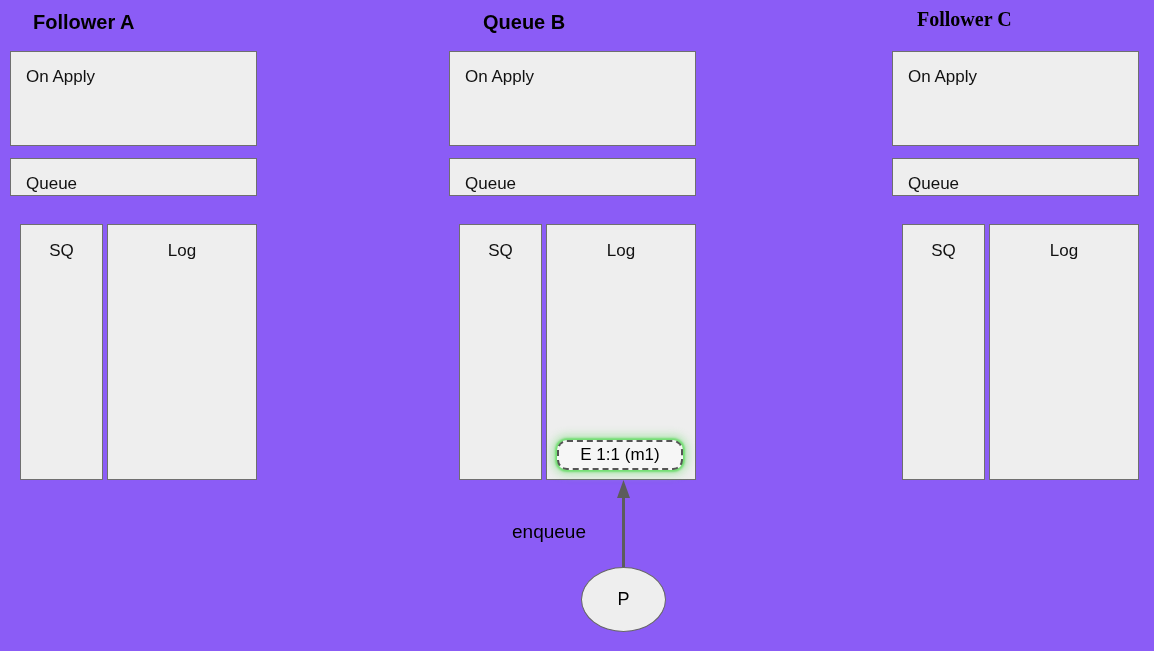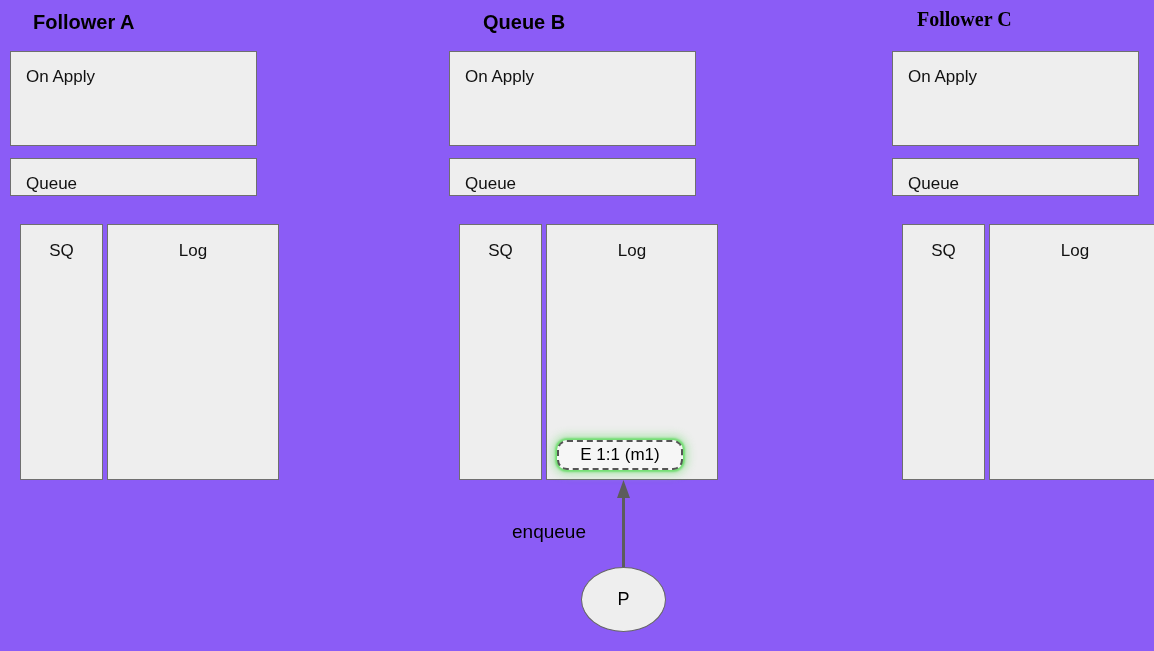--- a/index.html
+++ b/index.html
@@ -55,21 +55,21 @@
   }
   .queue {
     top: 158px; left: 0; width: 247px; height: 38px;
     padding: 15px 0 0 15px;
   }
   .sq {
     top: 224px; left: 1px; width: 83px; height: 256px;
     text-align: center; padding-top: 16px; margin-left: 9px;
   }
   .log {
-    top: 224px; left: 97px; width: 172px; height: 256px;
+    top: 224px; left: 97px; width: 150px; height: 256px;
     text-align: center; padding-top: 16px;
   }
 
   .log-entry {
     position: absolute;
     left: 10px;
     bottom: 9px;
     width: 126px;
     height: 30px;
     box-sizing: border-box;

